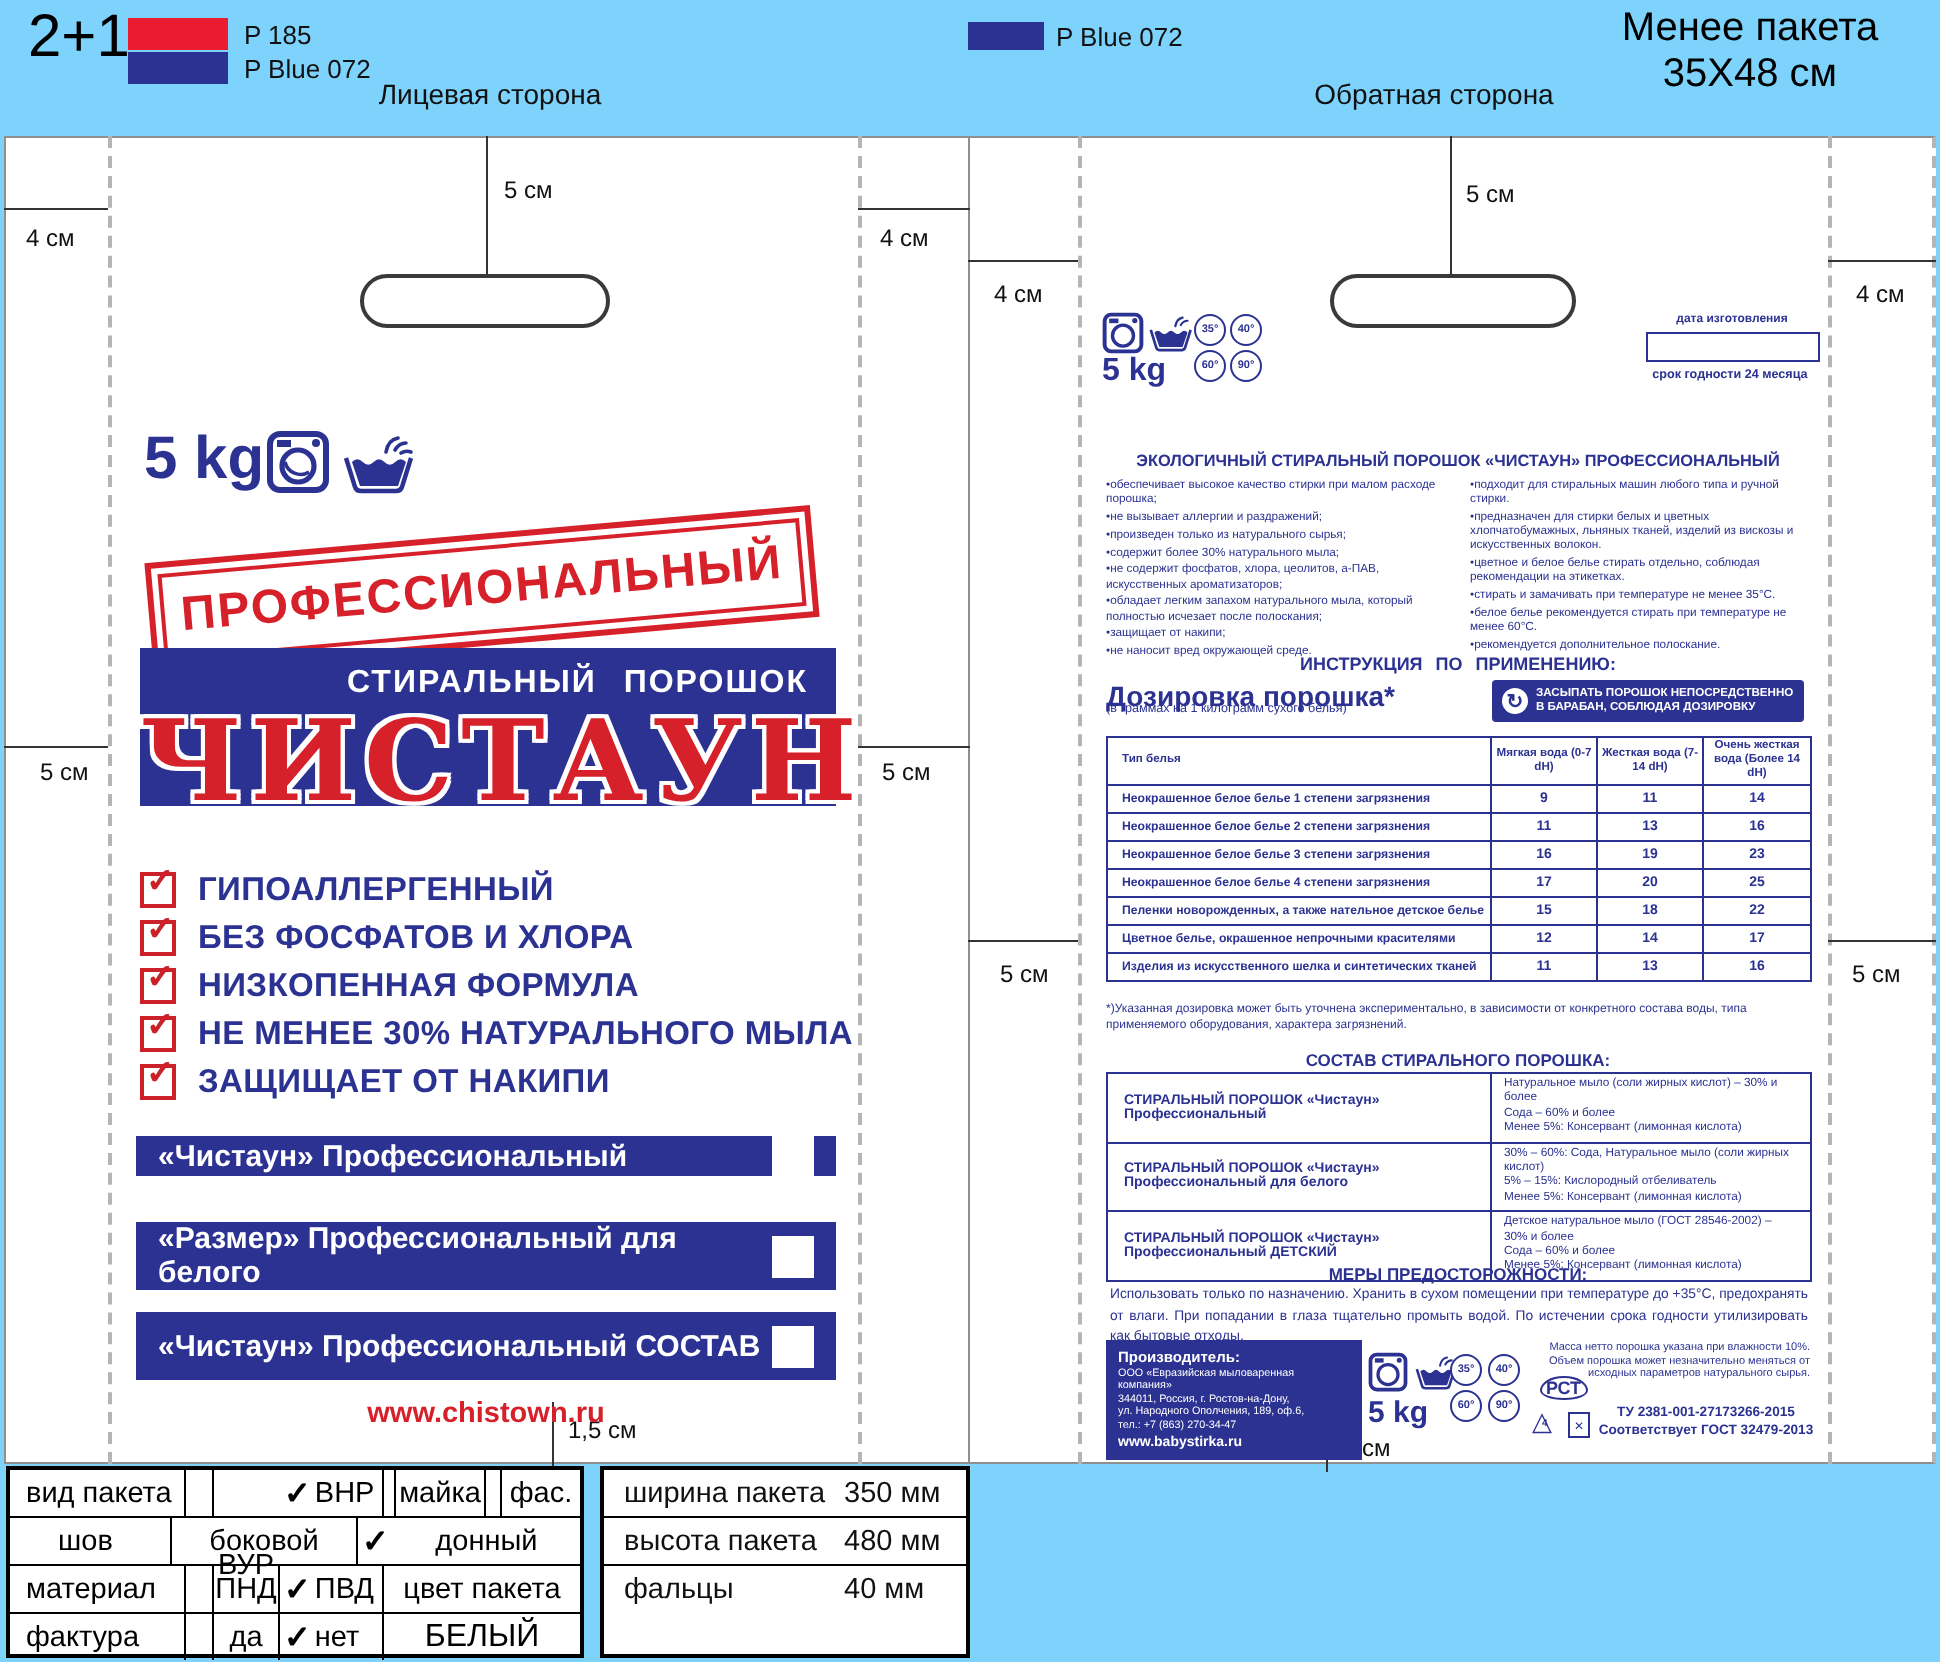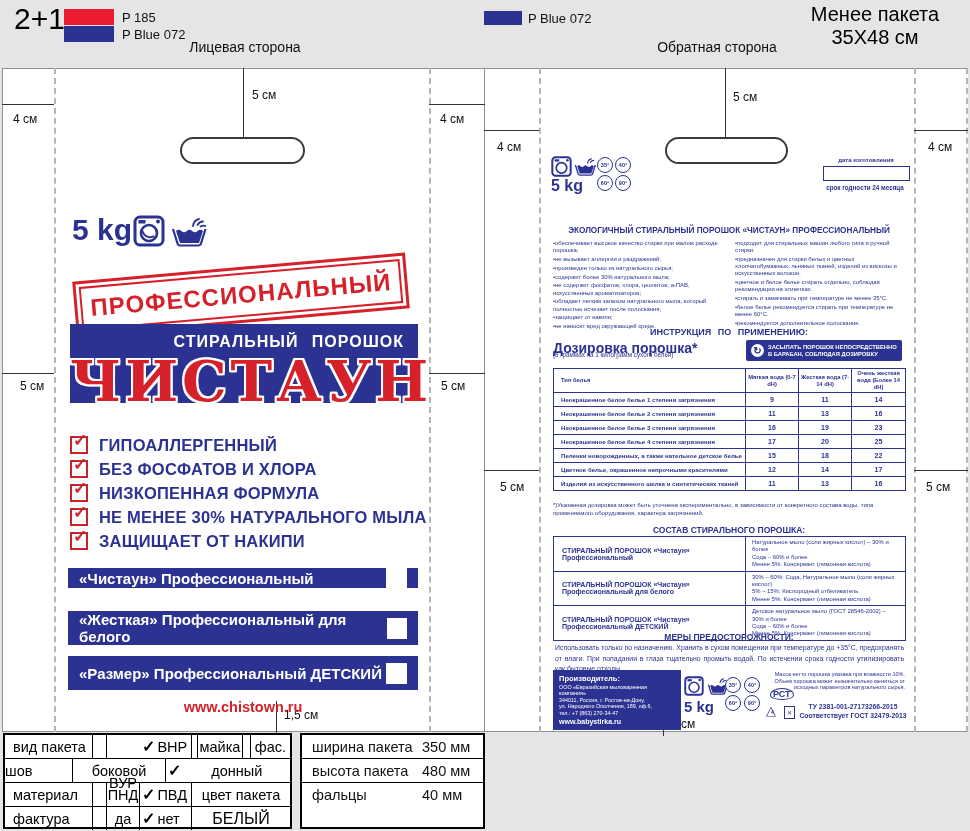--- a/index.html
+++ b/index.html
@@ -1,16 +1,16 @@
 <!DOCTYPE html>
 <html><head>
 <meta charset="utf-8">
 <style>
   html,body{margin:0;padding:0;background:#fff;}
-  .page{position:relative;width:970px;height:831px;background:#e5e5e5;overflow:hidden;
+  .page{position:relative;width:970px;height:831px;background:#7dd3fc;overflow:hidden;
         font-family:"Liberation Sans",sans-serif;color:#111;}
   .abs{position:absolute;}
   .navy{color:#2b3291;}
   .dim{position:absolute;font-size:12px;color:#111;white-space:nowrap;}
   .tickh{position:absolute;border-top:1px solid #333;height:0;}
   .tickv{position:absolute;border-left:1px solid #333;width:0;}
   .fold{position:absolute;border-left:2px dashed #b5b5b5;width:0;}
   .panel{position:absolute;top:68px;height:664px;border:1px solid #8f8f8f;background:#fff;box-sizing:border-box;}
   .handle{position:absolute;border:2px solid #3a3a3a;border-radius:14px;background:#fff;box-sizing:border-box;}
   .swatch{position:absolute;}
@@ -203,25 +203,25 @@
         <span class="chk"></span>
         <span class="feat-text">ЗАЩИЩАЕТ ОТ НАКИПИ</span>
       </div>
   </div>
 
   <div class="bar" style="top:568px;height:20px;">
     <span>«Чистаун» Профессиональный</span>
     <span class="wbox"></span>
   </div>
   <div class="bar" style="top:611px;height:34px;">
-    <span>«Жесткая» Профессиональный для белого</span>
+    <span>«Размер» Профессиональный для белого</span>
     <span class="wbox"></span>
   </div>
   <div class="bar" style="top:656px;height:34px;">
-    <span>«Размер» Профессиональный ДЕТСКИЙ</span>
+    <span>«Чистаун» Профессиональный СОСТАВ</span>
     <span class="wbox"></span>
   </div>
 
   <div class="website">www.chistown.ru</div>
 
   <span class="abs" style="left:551px;top:156px;">
     <svg width="21" height="21" viewBox="0 0 32 32">
         <rect x="2" y="2" width="28" height="28" rx="5" fill="none" stroke="#2b3291" stroke-width="3"></rect>
         <circle cx="16" cy="18" r="8" fill="none" stroke="#2b3291" stroke-width="2.6"></circle>
         <rect x="5.5" y="5" width="7" height="3.5" fill="#2b3291"></rect>
@@ -420,21 +420,21 @@
       <div class="scell" style="width:52px;">
           <span class="tick">✓</span>
           <span>ВНР</span>
         </div>
       <div class="scell" style="width:6px;"></div>
       <div class="scell cc" style="width:45px;">майка</div>
       <div class="scell" style="width:8px;"></div>
       <div class="scell cc" style="flex:1;">фас.</div>
     </div>
     <div class="srow">
-      <div class="scell" style="width:68px;padding-left:0;">шов</div>
+      <div class="scell" style="width:81px;padding-left:24px;">шов</div>
       <div class="scell cc" style="width:93px;">боковой</div>
       <div class="scell" style="flex:1;">
           <span class="tick">✓</span>
           <span style="flex:1;text-align:center;">донный</span>
         </div>
     </div>
     <div class="srow">
       <div class="scell" style="width:88px;padding-left:8px;">материал</div>
       <div class="scell" style="width:14px;"></div>
       <div class="scell cc" style="width:33px;">ПНД</div>

